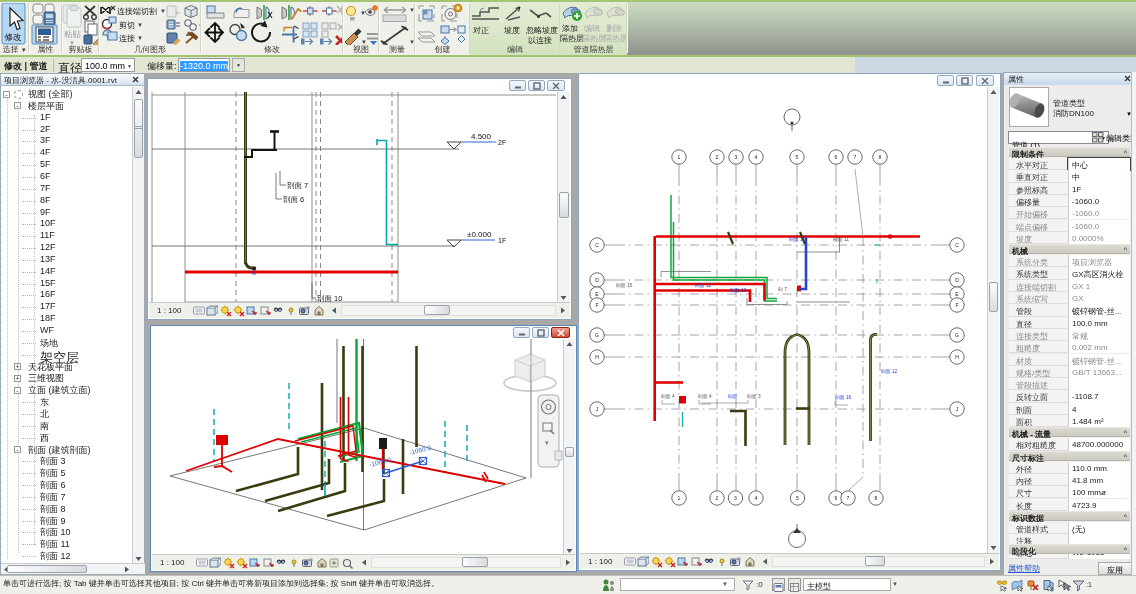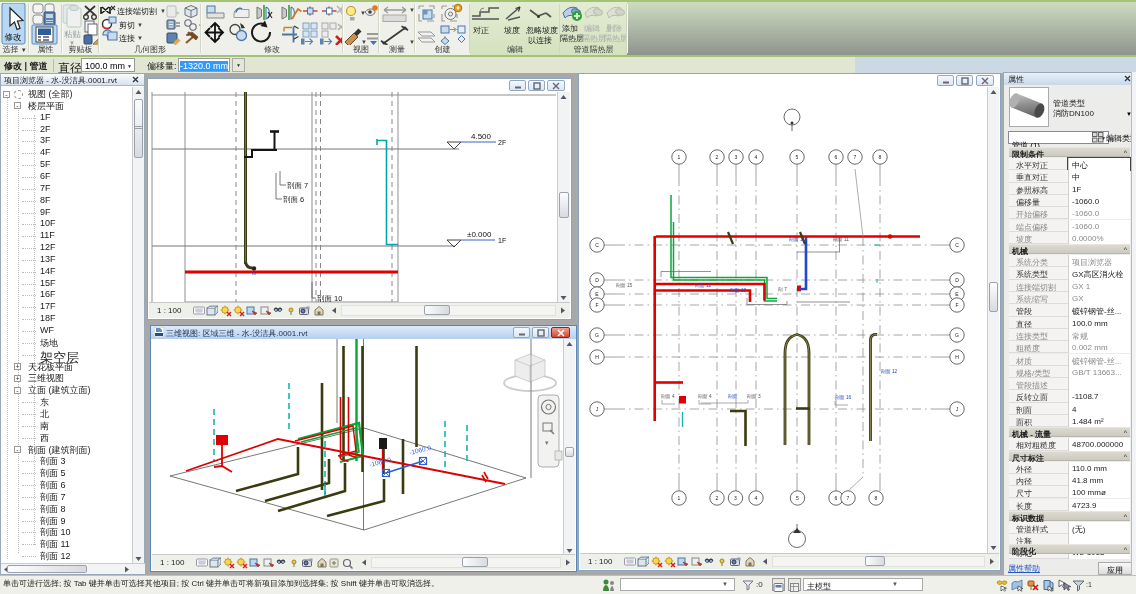--- a/index.html
+++ b/index.html
@@ -503,25 +503,20 @@
         </svg></span>
       <div style="position:absolute;left:192px;right:14px;top:2px;bottom:2px;background:#f4f4f2;border:1px solid #e0e0dc"></div>
       <div class="thumb" style="left:275px;top:2px;width:26px;height:10px"></div>
       <span class="arr" style="right:4px;top:4px"><svg width="6" height="7" viewBox="0 0 6 7">
           <path d="M1,0.5 L5,3.5 L1,6.5 Z" fill="#556"></path>
         </svg></span>
     </div>
 </div>
 
 <div class="win" style="left:150px;top:325px;width:427px;height:247px;border:1px solid #5a86b8">
- <div class="tbar" style="background:linear-gradient(#dcebfb,#b4d0ef)"><svg width="10" height="10" style="margin:1px 2px 0 3px" viewBox="0 0 10 10">
-        <rect x="0" y="0" width="10" height="10" rx="1" fill="#fff" stroke="#888" stroke-width="0.5"></rect>
-        <path d="M1,6 h8 v3 h-8 z" fill="#1f4e8c"></path>
-        <path d="M2,1 l4,0 2,2 0,2 -6,0 z" fill="#5a8fc8"></path>
-      </svg><span style="position:relative;top:-1px">三维视图: 区域三维 - 水-没洁具.0001.rvt</span></div>
  <div class="wbtn" style="right:46px;width:17px">
       <svg width="8" height="7" viewBox="0 0 8 7">
         <rect x="1" y="4" width="6" height="2" fill="#667"></rect>
       </svg>
     </div>
  <div class="wbtn" style="right:27px;width:17px">
       <svg width="8" height="8" viewBox="0 0 8 8">
         <rect x="1" y="1" width="6" height="6" fill="none" stroke="#667" stroke-width="1.4"></rect>
       </svg>
     </div>
@@ -1073,21 +1068,21 @@
     </svg>
     <div style="position:absolute;left:196px;top:5px;font-size:8px;color:#333">:0</div>
     <div style="position:absolute;left:212px;top:3px;width:13px;height:13px;background:#e8e8e4;border:1px solid #999"><svg width="11" height="11" viewBox="0 0 11 11">
         <rect x="1" y="1.5" width="9" height="8" rx="1" fill="#f8f8f8" stroke="#778"></rect>
         <rect x="2.5" y="3" width="6" height="2.5" fill="#5a80b0"></rect>
       </svg></div>
     <div style="position:absolute;left:228px;top:3px;width:13px;height:13px;background:#e8e8e4;border:1px solid #999"><svg width="11" height="11" viewBox="0 0 11 11">
         <rect x="1.5" y="1.5" width="8" height="8" fill="#eee" stroke="#888"></rect>
         <path d="M1.5,4.5 h8 M4.5,1.5 v8" stroke="#888" stroke-width="0.8"></path>
       </svg></div>
-    <div style="position:absolute;left:243px;top:3px;width:120px;height:13px;background:#fff;border:1px solid #aaa;font-size:8px;padding:2px 0 0 3px;color:#222">主模型</div>
+    <div style="position:absolute;left:243px;top:3px;width:88px;height:13px;background:#fff;border:1px solid #aaa;font-size:8px;padding:2px 0 0 3px;color:#222">主模型</div>
     <div style="position:absolute;left:332px;top:6px;font-size:6px;color:#555">▼</div>
     <div style="position:absolute;left:436px;top:3px"><svg width="12" height="13" viewBox="0 0 12 13">
         <path d="M1,3 q2.5,-2.5 5,0 q2.5,-2.5 5,0 q-1,4 -5,1.5 q-4,2.5 -5,-1.5 z" fill="#e8c020" stroke="#a08010" stroke-width="0.7"></path>
         <path d="M5,7 v5 l2,-1.8 1.5,2 1,-0.7 -1.4,-2 2.4,-0.3 z" fill="#fff" stroke="#333" stroke-width="0.7"></path>
       </svg></div>
     <div style="position:absolute;left:451px;top:3px"><svg width="13" height="13" viewBox="0 0 13 13">
         <path d="M1,4 q3,-3 6,-1 l4,-2 v7 q-3,3 -6,1 l-4,2 z" fill="#9ec4e8" stroke="#4a76a8" stroke-width="0.8"></path>
         <path d="M7,7 v5 l1.8,-1.6 1.2,1.8 1,-0.6 -1.2,-1.9 2.2,-0.2 z" fill="#fff" stroke="#333" stroke-width="0.7"></path>
       </svg></div>
     <div style="position:absolute;left:466px;top:3px"><svg width="13" height="13" viewBox="0 0 13 13">

